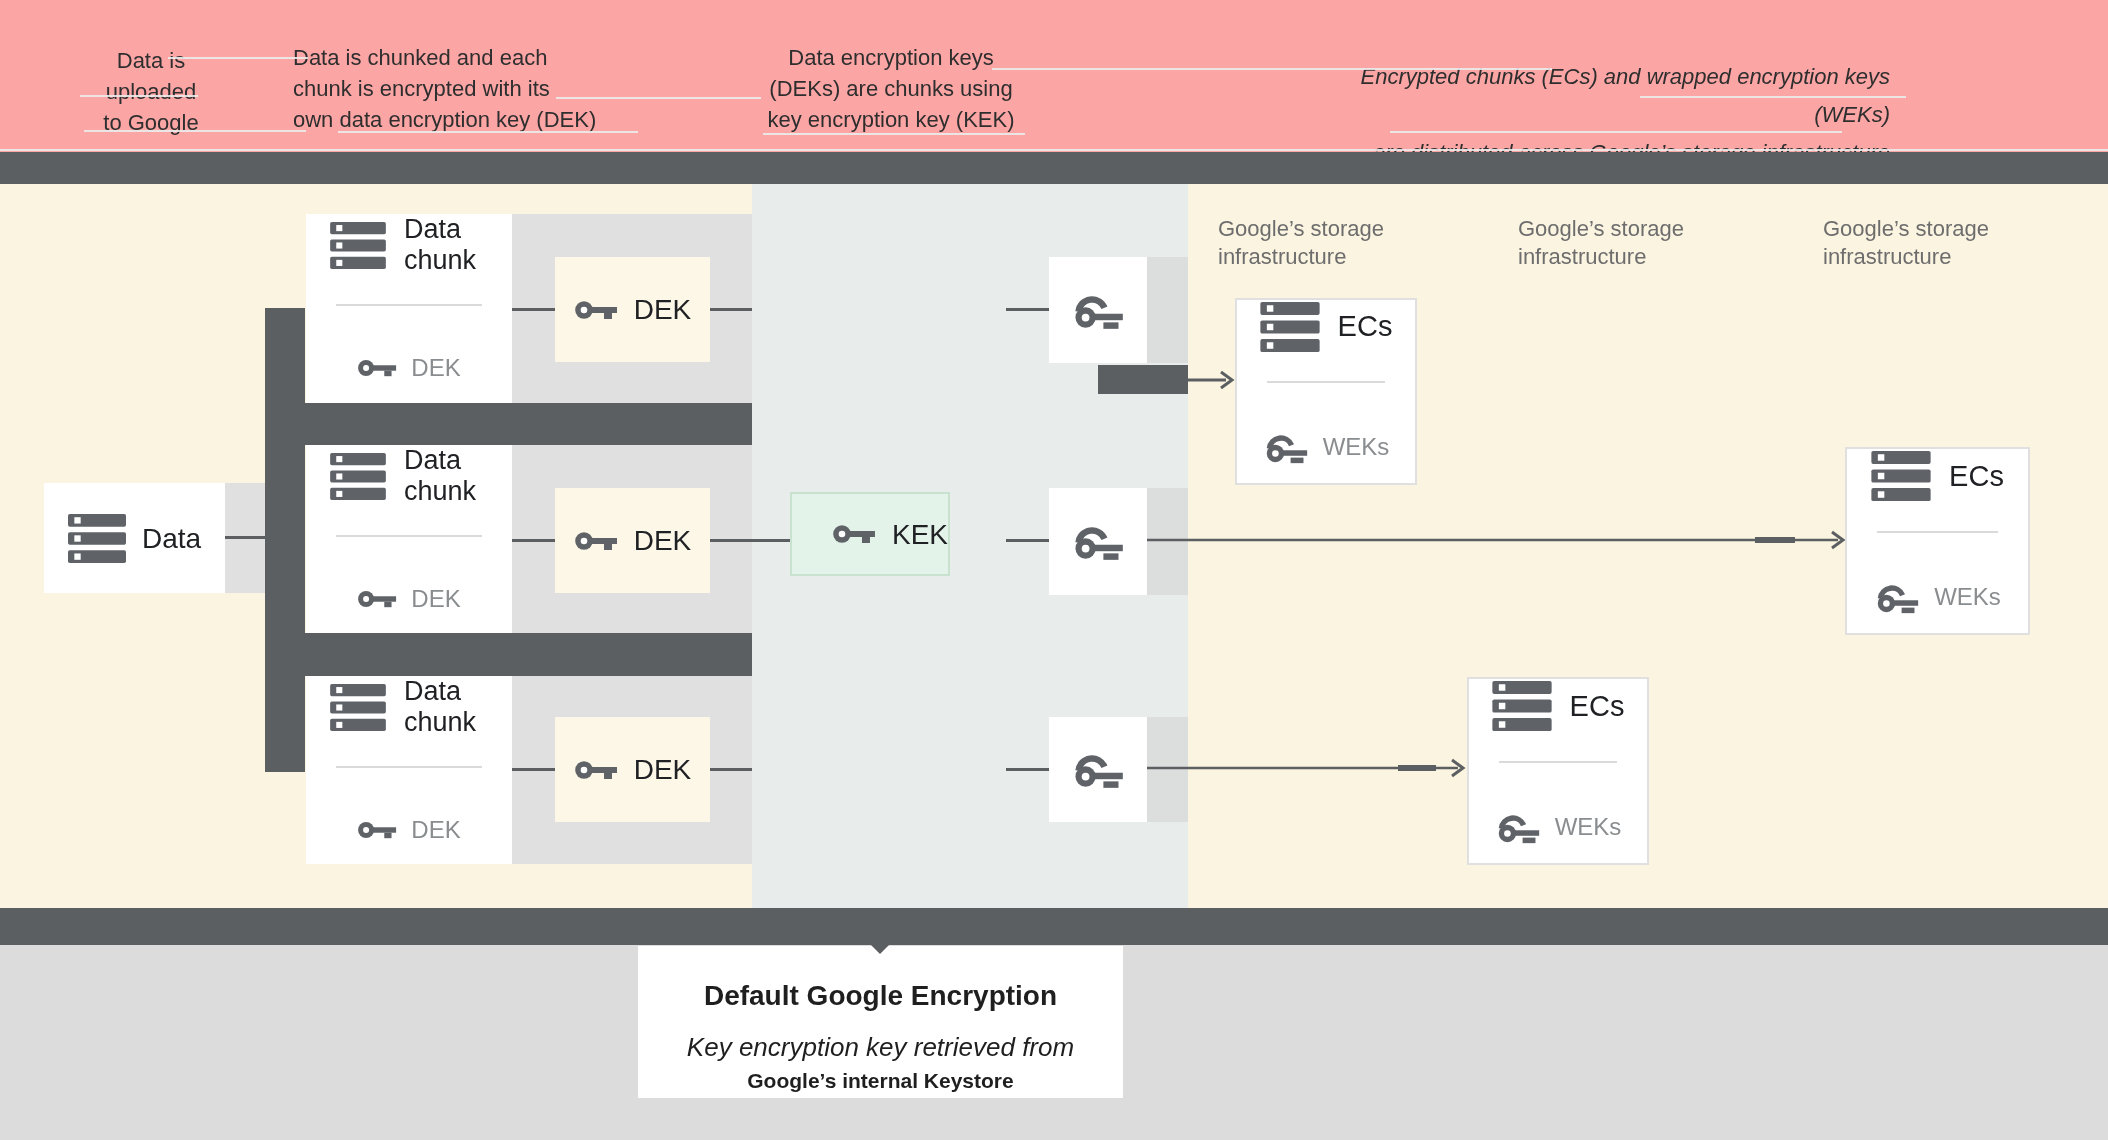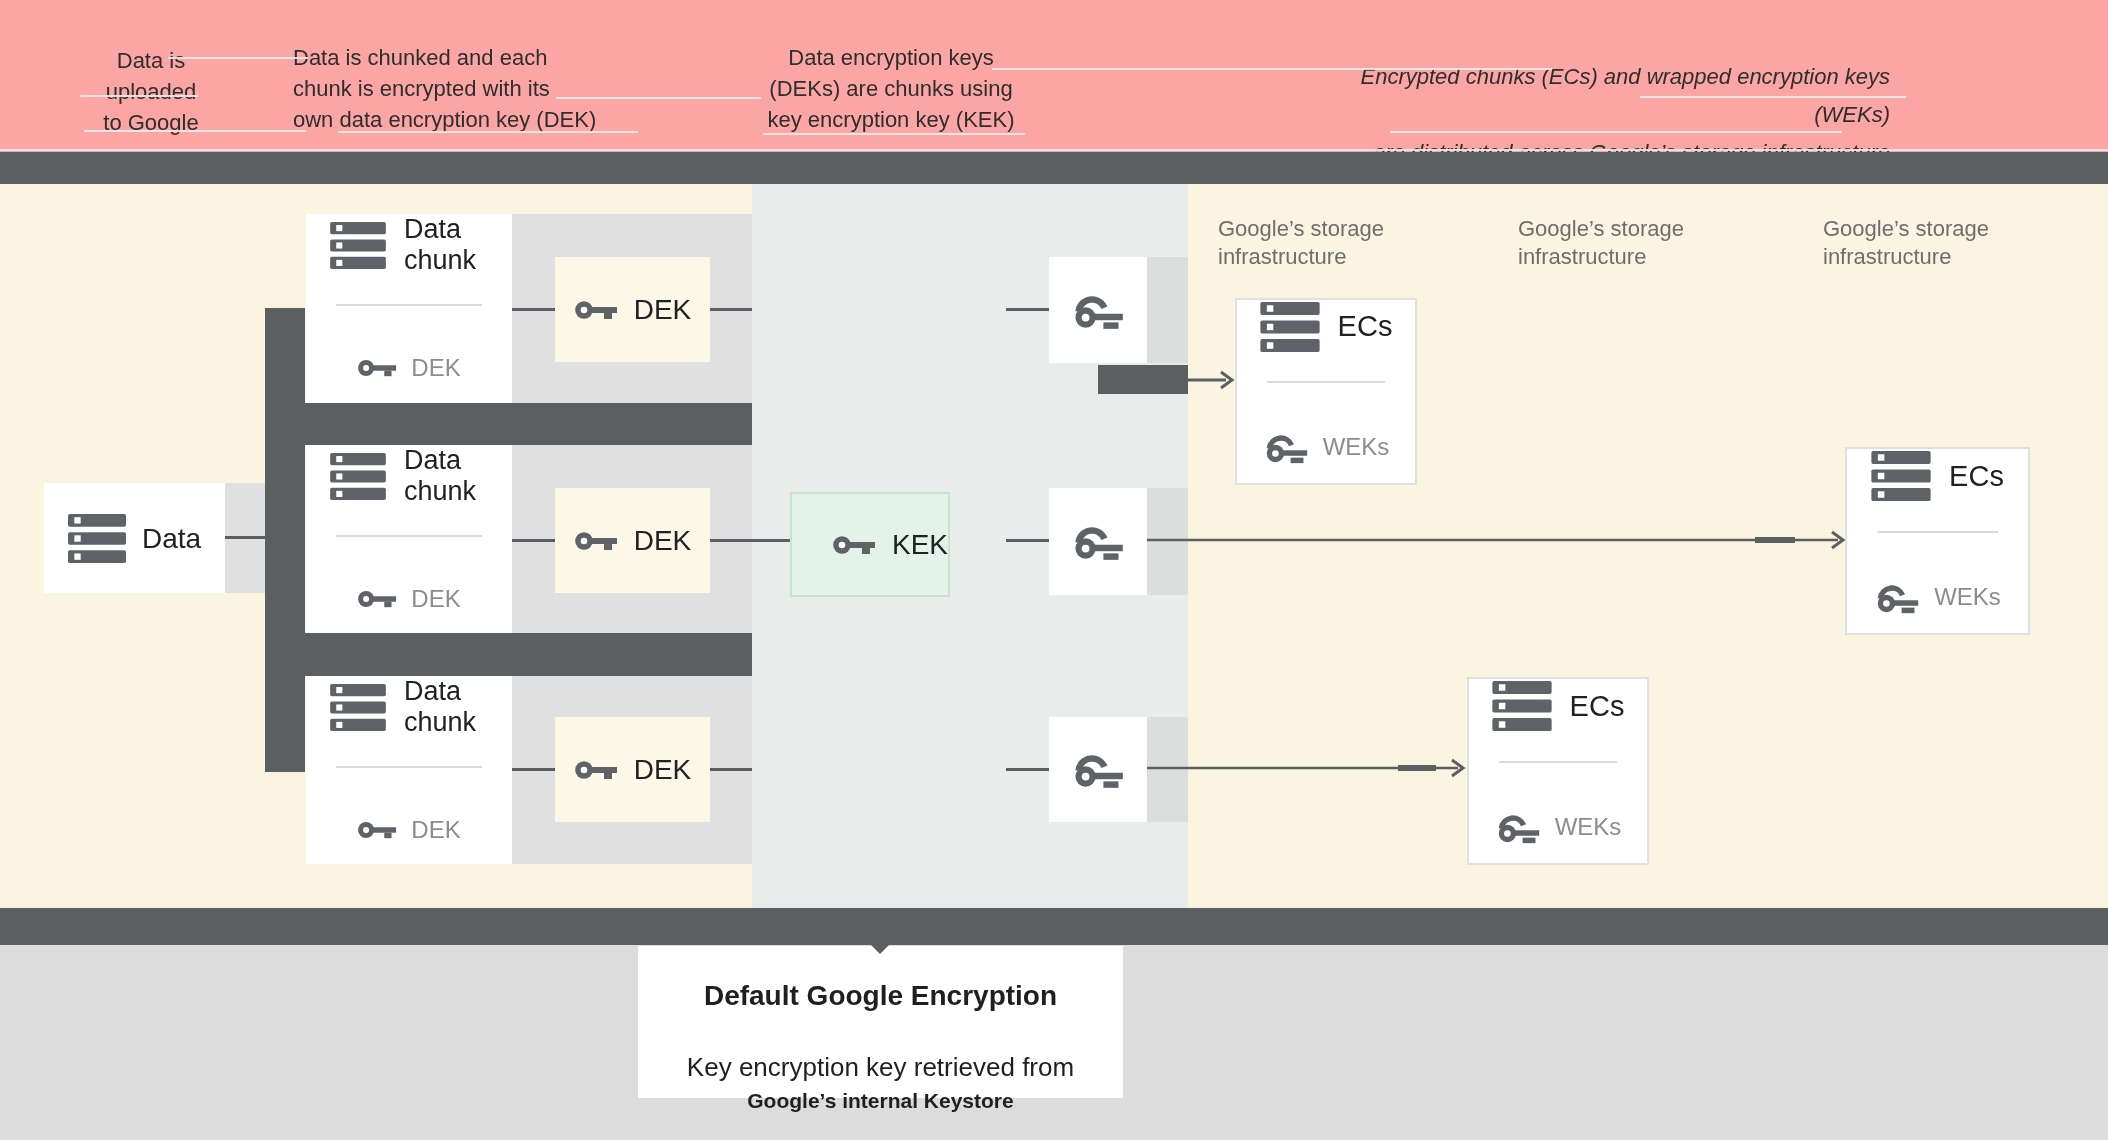--- a/index.html
+++ b/index.html
@@ -36,21 +36,21 @@
   .simplebox{display:flex;align-items:center;justify-content:center;gap:16px;box-sizing:border-box;}
   .kekbox{background:#e4f3e9;border:2px solid #c8e2cf;}
   .dekbox{background:#fdf7e7;}
   .keysq{background:#ffffff;display:flex;align-items:center;justify-content:center;}
 
   .stor-lbl{color:#6d6d6d;font-size:22px;line-height:28px;margin-top:7px;}
 
   
   .cap{background:#ffffff;display:flex;flex-direction:column;align-items:center;text-align:center;color:#1f1f1f;}
   .cap .t{font-size:28px;font-weight:bold;margin-top:34px;}
-  .cap .l1{font-size:26px;margin-top:40px;}
+  .cap .l1{font-size:26px;margin-top:20px;font-style:italic;}
   .cap .l2{font-size:21px;font-weight:bold;margin-top:6px;}
   .notch{position:absolute;width:0;height:0;border-left:10px solid transparent;border-right:10px solid transparent;border-top:10px solid #5b5f62;}
 </style>
 </head>
 <body>
 
 <svg width="0" height="0" style="position:absolute">
   <defs>
     <g id="ic-storage">
       <g fill="#5f6368">
@@ -205,21 +205,21 @@
       </svg>
     <span class="title-dark" style="font-size:28px;">DEK</span>
   </div>
   <div class="abs simplebox dekbox" style="left:555px;top:717px;width:155px;height:105px;">
     <svg width="44" height="26" viewBox="0 0 44 26">
         <use href="#ic-key"></use>
       </svg>
     <span class="title-dark" style="font-size:28px;">DEK</span>
   </div>
 
-  <div class="abs simplebox kekbox" style="left:790px;top:492px;width:160px;height:105px;padding-left:40px;">
+  <div class="abs simplebox kekbox" style="left:790px;top:492px;width:160px;height:84px;padding-left:40px;">
     <svg width="44" height="26" viewBox="0 0 44 26">
         <use href="#ic-key"></use>
       </svg>
     <span class="title-dark" style="font-size:28px;">KEK</span>
   </div>
 
   <div class="abs extgray" style="left:1147px;top:257px;width:41px;height:106px;"></div>
   <div class="abs extgray" style="left:1147px;top:488px;width:41px;height:107px;"></div>
   <div class="abs extgray" style="left:1147px;top:717px;width:41px;height:105px;"></div>
   <div class="abs keysq" style="left:1049px;top:257px;width:98px;height:106px;">

